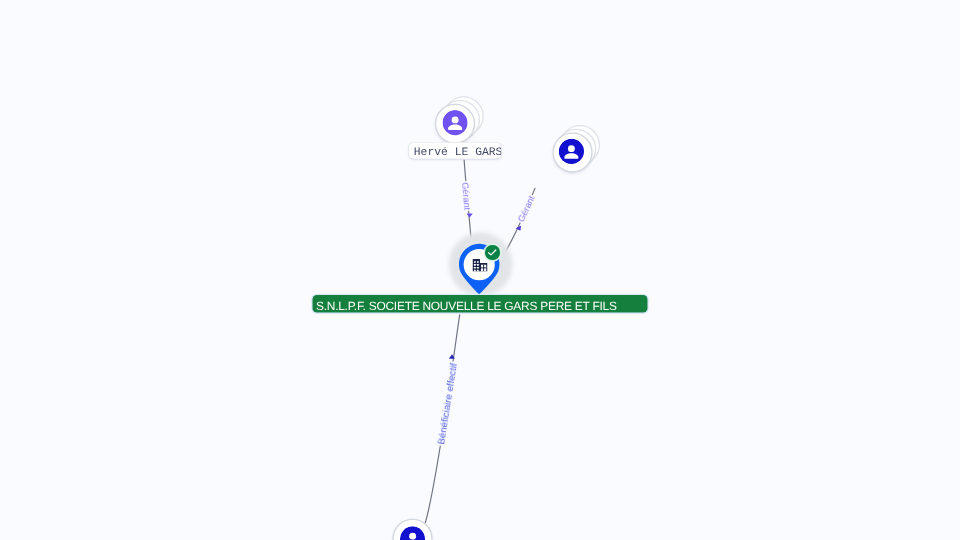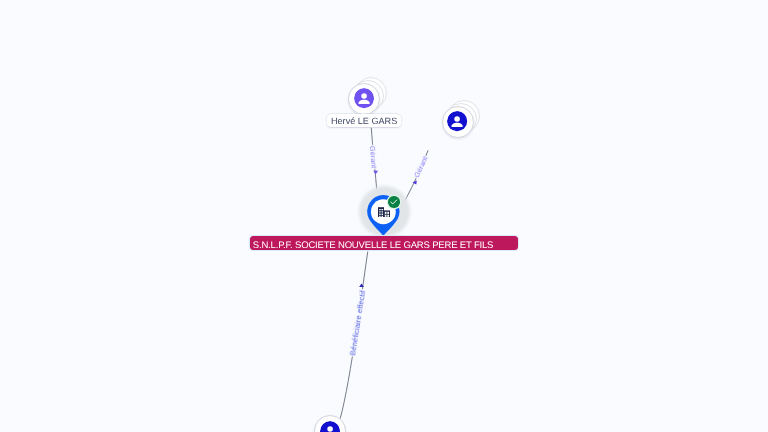--- a/index.html
+++ b/index.html
@@ -25,22 +25,22 @@
   .halo{position:absolute;border-radius:50%;
       background:#e2e5e8;filter:blur(1.6px);}
   .pin{position:absolute;}
   .badge{position:absolute;border-radius:50%;background:#0a8144;
       box-shadow:0 0 0 1.3px #ddf3e6;}
 
   
   .pill{position:absolute;background:#ffffff;transform:translateZ(0);will-change:transform;
       border-radius:4px;color:#414865;font-size:9.1px;white-space:nowrap;
       box-sizing:border-box;overflow:hidden;
-      box-shadow:0 .7px 1.8px rgba(30,40,90,.13), 0 0 0 .4px rgba(205,210,222,.5);}
-  .cpill{position:absolute;background:#be185d;transform:translateZ(0);will-change:transform;border-radius:3.5px;color:#ffffff;
+      box-shadow:0 .7px 1.8px rgba(30,40,90,.13), 0 0 0 .4px rgba(205,210,222,.5);font-family:Liberation Mono, monospace;}
+  .cpill{position:absolute;background:#15803d;transform:translateZ(0);will-change:transform;border-radius:3.5px;color:#ffffff;
       font-size:9.55px;letter-spacing:-.2px;line-height:19.2px;height:14.4px;overflow:hidden;white-space:nowrap;
       padding:0 0 0 2.8px;box-shadow:0 0 0 1.1px #daeafe;text-align:left;
       box-sizing:border-box;}
 
   .elabel{position:absolute;font-size:7.2px;line-height:9.5px;white-space:nowrap;
       transform-origin:50% 50%;letter-spacing:.05px;will-change:transform;
       background:#f9fbff;padding:0 1px;}
 </style>
 </head>
 <body>

